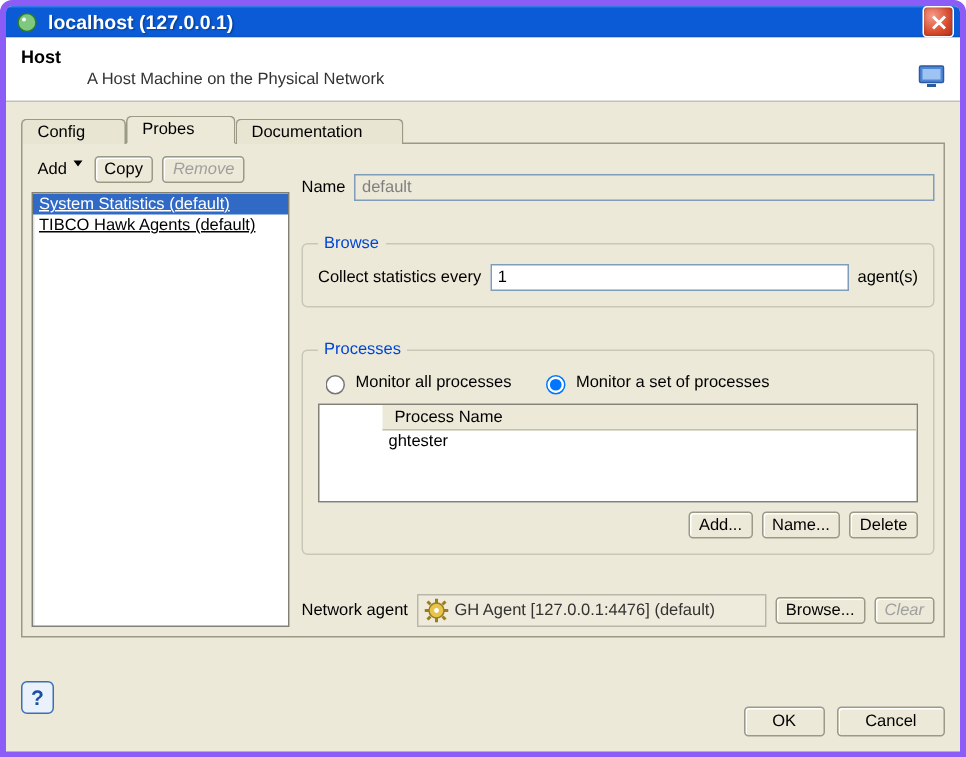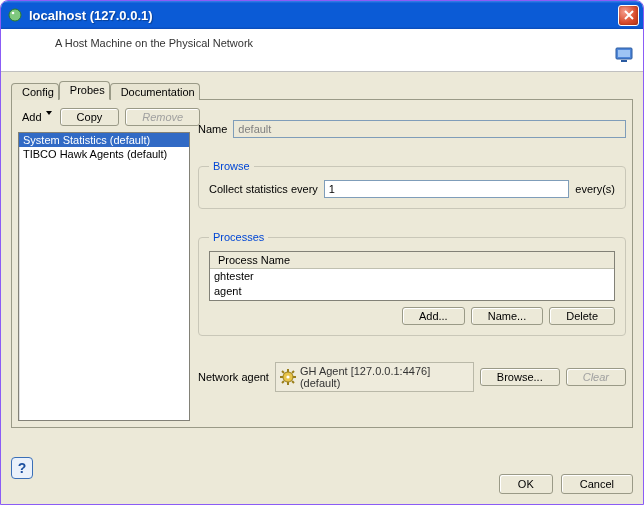--- a/index.html
+++ b/index.html
@@ -8,21 +8,21 @@
     font-family: Tahoma, Arial, sans-serif;
     font-size: 11px;
     background: #fff;
     width: 644px;
     height: 505px;
     overflow: hidden;
   }
   .window {
     width: 644px;
     height: 505px;
-    border: 1px solid #8b5cf6;
+    border: 4px solid #8b5cf6;
     border-radius: 8px 8px 0 0;
     overflow: hidden;
     display: flex;
     flex-direction: column;
     background: #ece9d8;
   }
   .titlebar {
     height: 28px;
     background: linear-gradient(to bottom, #3a80e8 0%, #0b5bd6 8%, #0b5bd6 92%, #0a4bb8 100%);
     display: flex;
@@ -73,21 +73,21 @@
     align-items: flex-end;
     height: 20px;
     position: relative;
     margin-bottom: -1px;
     z-index: 2;
   }
   .tab {
     border: 1px solid #9a9a87;
     border-bottom: none;
     background: #ece9d8;
-    padding: 2px 4px 3px 10px;
+    padding: 2px 26px 3px 10px;
     margin-right: 0;
     border-top-left-radius: 4px;
     border-top-right-radius: 4px;
     cursor: pointer;
     position: relative;
     color: #000;
   }
   .tab.inactive {
     background: #e8e5d2;
     margin-top: 2px;
@@ -114,21 +114,21 @@
   .toolbar {
     display: flex;
     gap: 6px;
     align-items: center;
     padding: 2px 0 6px 2px;
   }
   .btn {
     background: #ece9d8;
     border: 1px solid #9a9a87;
     border-radius: 3px;
-    padding: 2px 16px;
+    padding: 2px 6px;
     font: inherit;
     cursor: pointer;
     box-shadow: inset 1px 1px 0 #fff;
     color: #000;
   }
   .btn:disabled, .btn.disabled {
     color: #a0a0a0;
     cursor: default;
     font-style: italic;
   }
@@ -148,20 +148,21 @@
   .listbox {
     flex: 1;
     background: #fff;
     border: 1px solid #828177;
     box-shadow: inset 1px 1px 0 #e0e0e0;
     overflow: auto;
   }
   .listitem {
     padding: 1px 4px;
     cursor: pointer;
+    text-decoration: underline;
   }
   .listitem.selected {
     background: #316ac5;
     color: #fff;
   }
   .rightpane {
     flex: 1;
     display: flex;
     flex-direction: column;
     gap: 22px;
@@ -187,22 +188,23 @@
   }
   legend {
     color: #0046d5;
     padding: 0 4px;
   }
   .radiorow { display: flex; gap: 18px; align-items: center; margin-bottom: 6px; }
   .radiorow label { display: inline-flex; align-items: center; gap: 4px; cursor: pointer; }
   .tablewrap {
     border: 1px solid #828177;
     background: #fff;
-    height: 50px;
+    height: 66px;
     overflow: auto;
+    padding-left: 42px;
   }
   .thead {
     background: #ece9d8;
     border-bottom: 1px solid #c0c0b0;
     padding: 2px 8px;
     font-weight: normal;
   }
   .trow { padding: 0 4px; line-height: 15px; }
   .btnrow { display: flex; gap: 6px; justify-content: flex-end; margin-top: 6px; }
   .hostrow { display: flex; align-items: center; gap: 6px; margin-top: 4px; }
@@ -248,20 +250,21 @@
     <span class="titletext">localhost (127.0.0.1)</span>
     <div class="close">
       <svg viewBox="0 0 10 10" width="10" height="10">
           <path d="M1 1 L9 9 M9 1 L1 9" stroke="#fff" stroke-width="2"></path>
         </svg>
     </div>
   </div>
 
   <div class="header">
     <div>
+      <div class="htitle">Host</div>
       <div class="hdesc">A Host Machine on the Physical Network</div>
     </div>
     <span class="hicon">
       <svg viewBox="0 0 18 16" width="18" height="16">
         <rect x="1" y="1" width="16" height="11" rx="1" fill="#4f86d8" stroke="#2a5aa0"></rect>
         <rect x="3" y="3" width="12" height="7" fill="#9ec4f4"></rect>
         <rect x="6" y="13" width="6" height="2" fill="#2a5aa0"></rect>
       </svg>
     </span>
   </div>
@@ -295,30 +298,39 @@
         <div class="row">
           <label>Name</label>
           <input type="text" disabled="" style="flex: 1 1 0%;" value="default">
         </div>
 
         <fieldset>
           <legend>Browse</legend>
           <div class="row">
             <label>Collect statistics every</label>
             <input type="text" style="flex: 1 1 0%;" value="1">
-            <span>every(s)</span>
+            <span>agent(s)</span>
           </div>
         </fieldset>
 
         <fieldset>
           <legend>Processes</legend>
+          <div class="radiorow">
+            <label>
+              <input type="radio" name="mon" style="">
+              <span>Monitor all processes</span>
+            </label>
+            <label>
+              <input type="radio" name="mon" checked="" style="">
+              <span>Monitor a set of processes</span>
+            </label>
+          </div>
           <div class="tablewrap">
             <div class="thead">Process Name</div>
             <div class="trow">ghtester</div>
-            <div class="trow">agent</div>
           </div>
           <div class="btnrow">
             <button class="btn">Add...</button>
             <button class="btn">Name...</button>
             <button class="btn">Delete</button>
           </div>
         </fieldset>
 
         <div class="hostrow">
           <span>Network agent</span>

